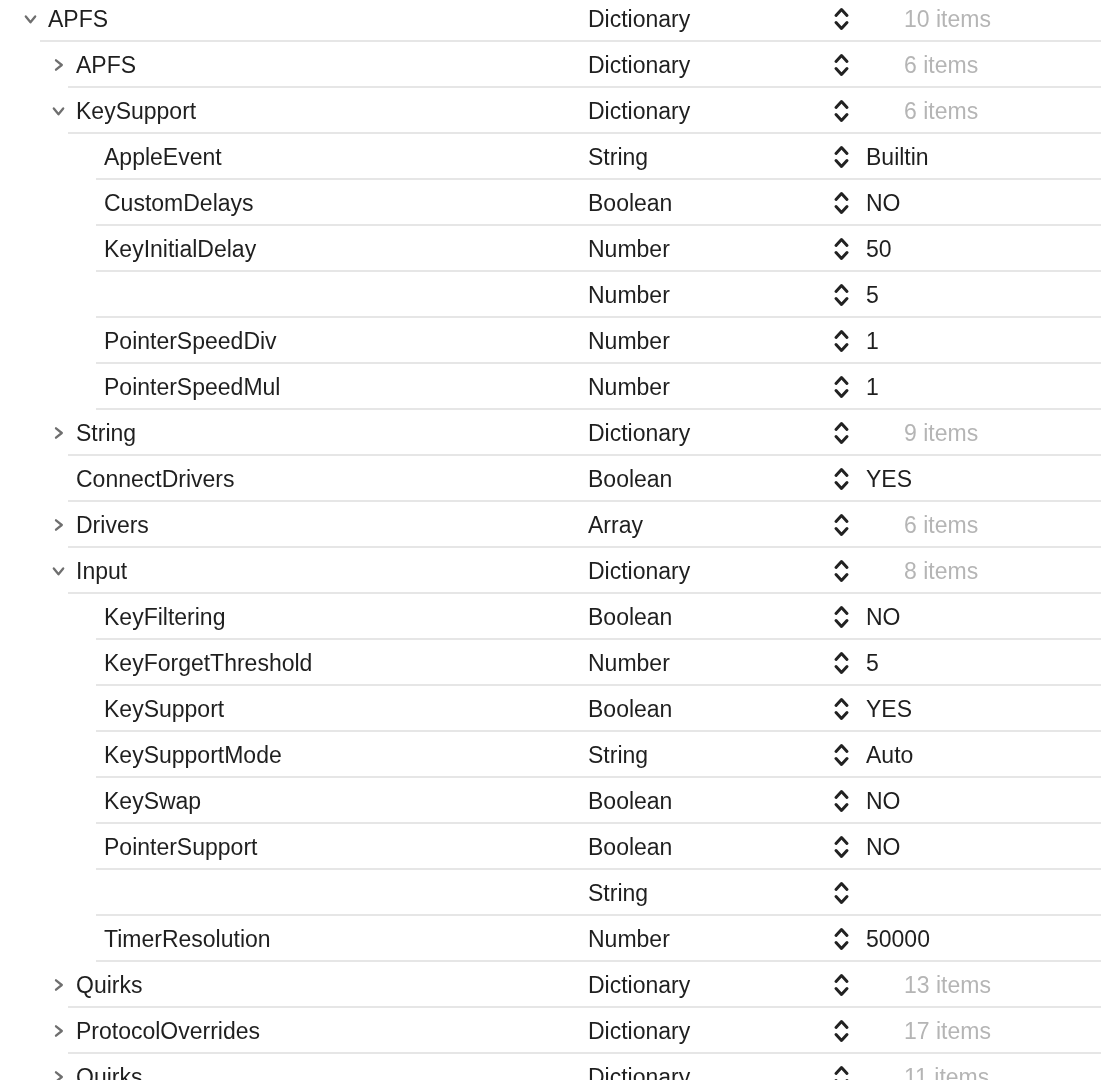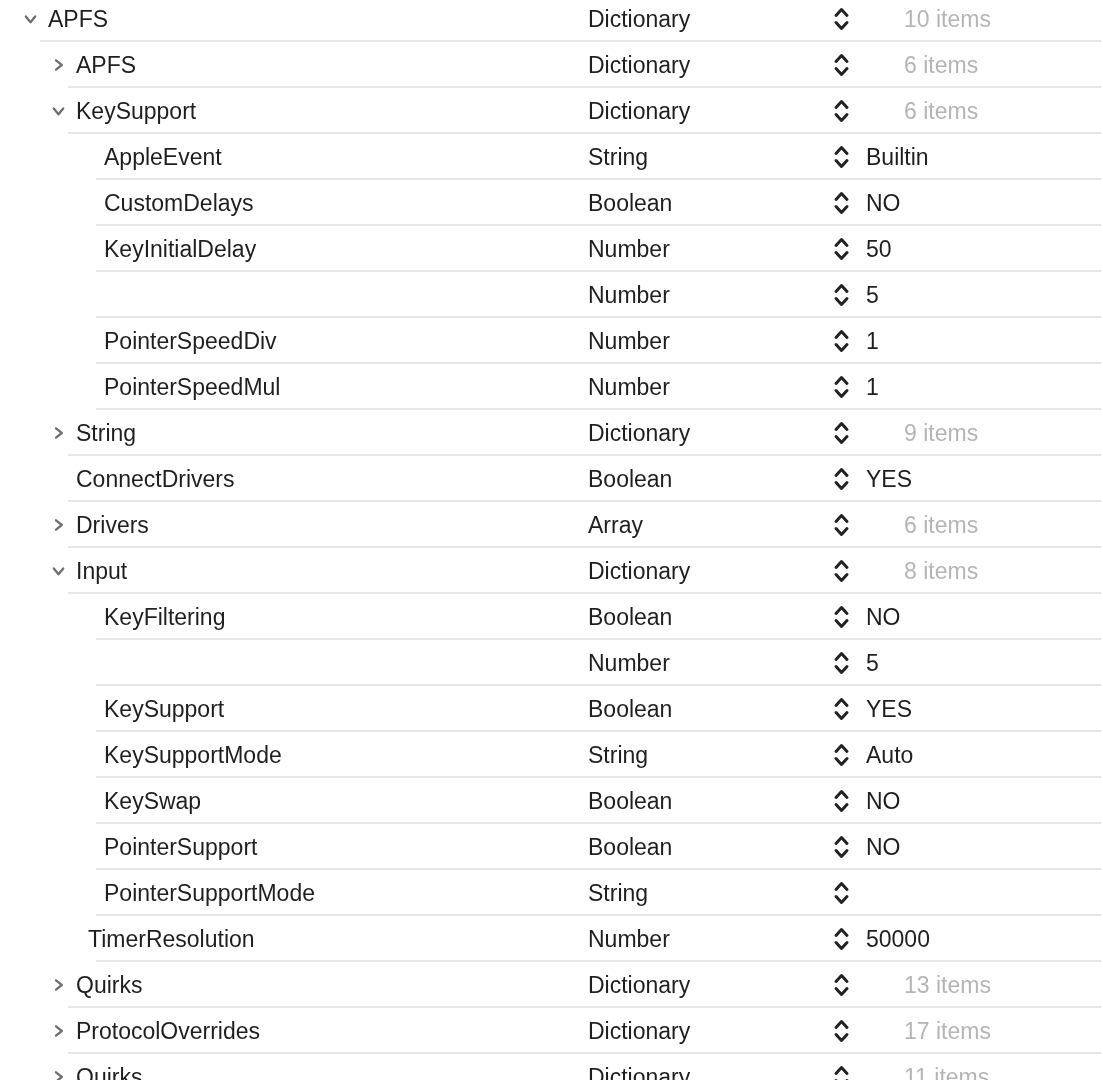--- a/index.html
+++ b/index.html
@@ -285,20 +285,21 @@
             <path d="M3 10 L8.5 4 L14 10" fill="none" stroke="#222222" stroke-width="3" stroke-linecap="round" stroke-linejoin="round"></path>
             <path d="M3 17 L8.5 23 L14 17" fill="none" stroke="#222222" stroke-width="3" stroke-linecap="round" stroke-linejoin="round"></path>
           </svg>
         </span>
     <span class="value">NO</span>
     <div class="sep" style="left: 96px;"></div>
   </div>
 
   <div class="row">
 
+    <span class="key" style="left: 104px;">KeyForgetThreshold</span>
     <span class="type">Number</span>
     <span class="stepper">
           <svg width="17" height="27" viewBox="0 0 17 27">
             <path d="M3 10 L8.5 4 L14 10" fill="none" stroke="#222222" stroke-width="3" stroke-linecap="round" stroke-linejoin="round"></path>
             <path d="M3 17 L8.5 23 L14 17" fill="none" stroke="#222222" stroke-width="3" stroke-linecap="round" stroke-linejoin="round"></path>
           </svg>
         </span>
     <span class="value">5</span>
     <div class="sep" style="left: 96px;"></div>
   </div>
@@ -354,35 +355,34 @@
             <path d="M3 10 L8.5 4 L14 10" fill="none" stroke="#222222" stroke-width="3" stroke-linecap="round" stroke-linejoin="round"></path>
             <path d="M3 17 L8.5 23 L14 17" fill="none" stroke="#222222" stroke-width="3" stroke-linecap="round" stroke-linejoin="round"></path>
           </svg>
         </span>
     <span class="value">NO</span>
     <div class="sep" style="left: 96px;"></div>
   </div>
 
   <div class="row">
 
-    <span class="key" style="left: 104px;">PointerSupportMode</span>
     <span class="type">String</span>
     <span class="stepper">
           <svg width="17" height="27" viewBox="0 0 17 27">
             <path d="M3 10 L8.5 4 L14 10" fill="none" stroke="#222222" stroke-width="3" stroke-linecap="round" stroke-linejoin="round"></path>
             <path d="M3 17 L8.5 23 L14 17" fill="none" stroke="#222222" stroke-width="3" stroke-linecap="round" stroke-linejoin="round"></path>
           </svg>
         </span>
     <span class="value"></span>
     <div class="sep" style="left: 96px;"></div>
   </div>
 
   <div class="row">
 
-    <span class="key" style="left: 88px;">TimerResolution</span>
+    <span class="key" style="left: 104px;">TimerResolution</span>
     <span class="type">Number</span>
     <span class="stepper">
           <svg width="17" height="27" viewBox="0 0 17 27">
             <path d="M3 10 L8.5 4 L14 10" fill="none" stroke="#222222" stroke-width="3" stroke-linecap="round" stroke-linejoin="round"></path>
             <path d="M3 17 L8.5 23 L14 17" fill="none" stroke="#222222" stroke-width="3" stroke-linecap="round" stroke-linejoin="round"></path>
           </svg>
         </span>
     <span class="value">50000</span>
     <div class="sep" style="left: 96px;"></div>
   </div>

